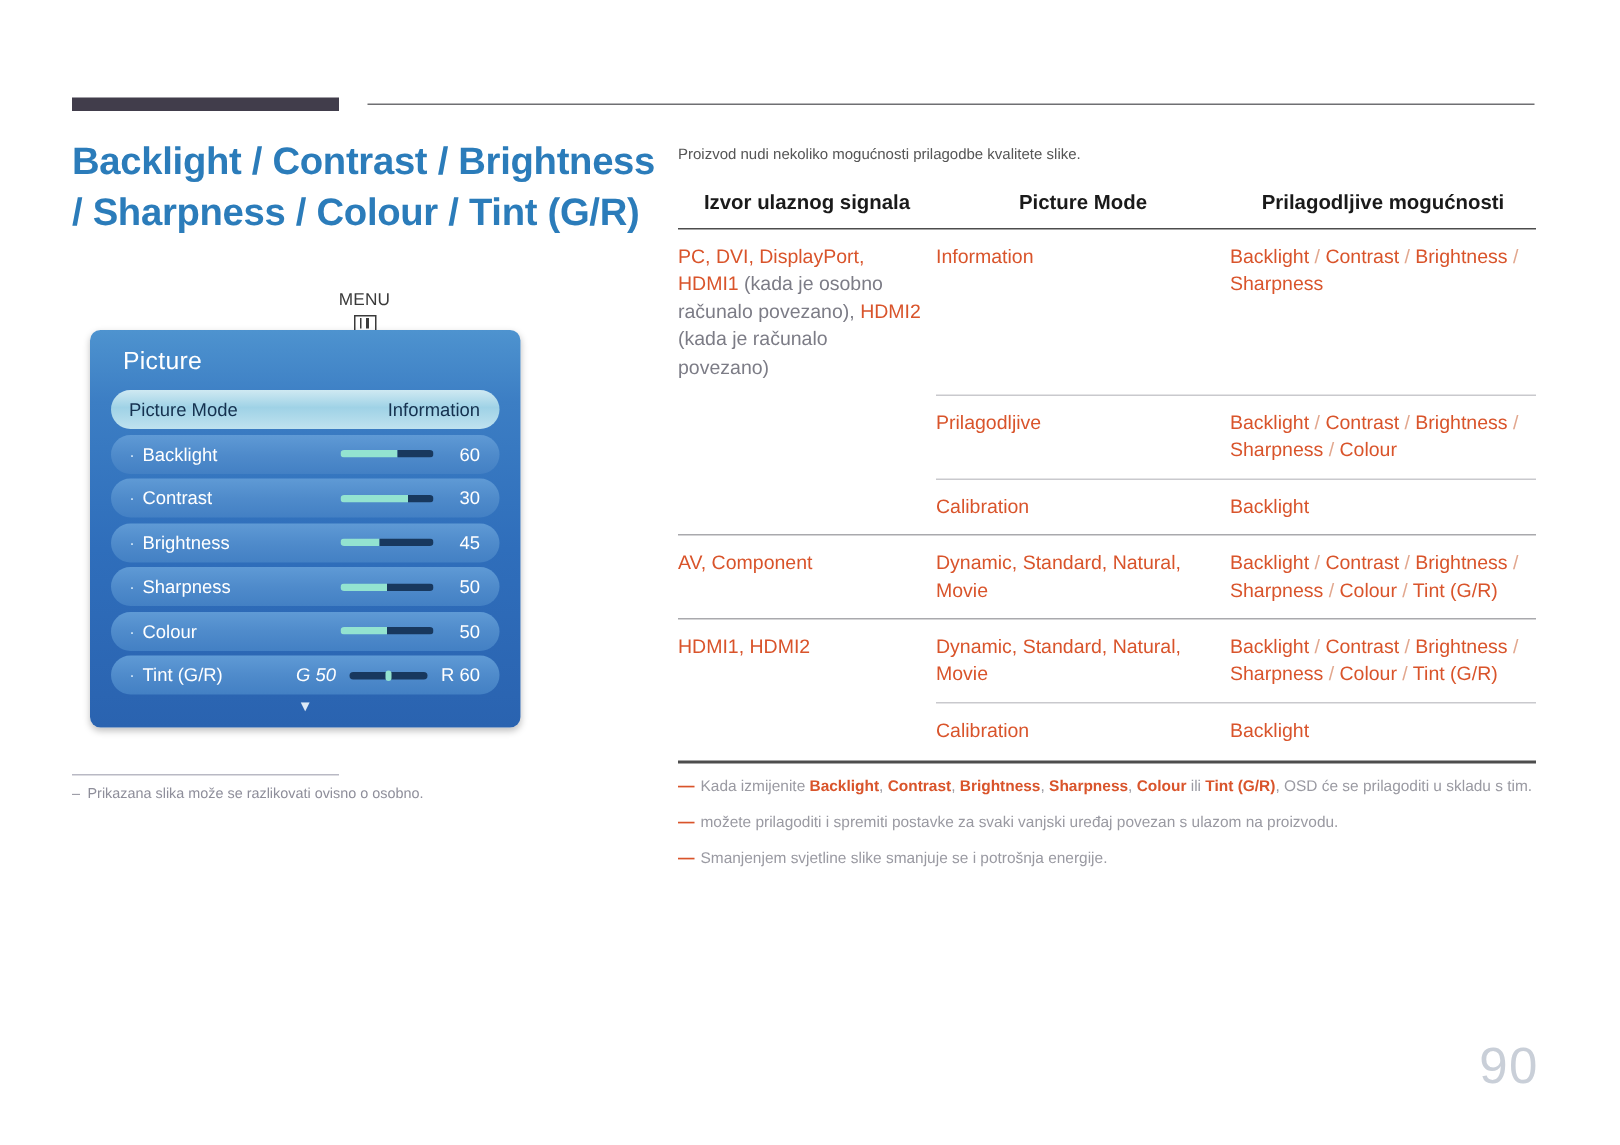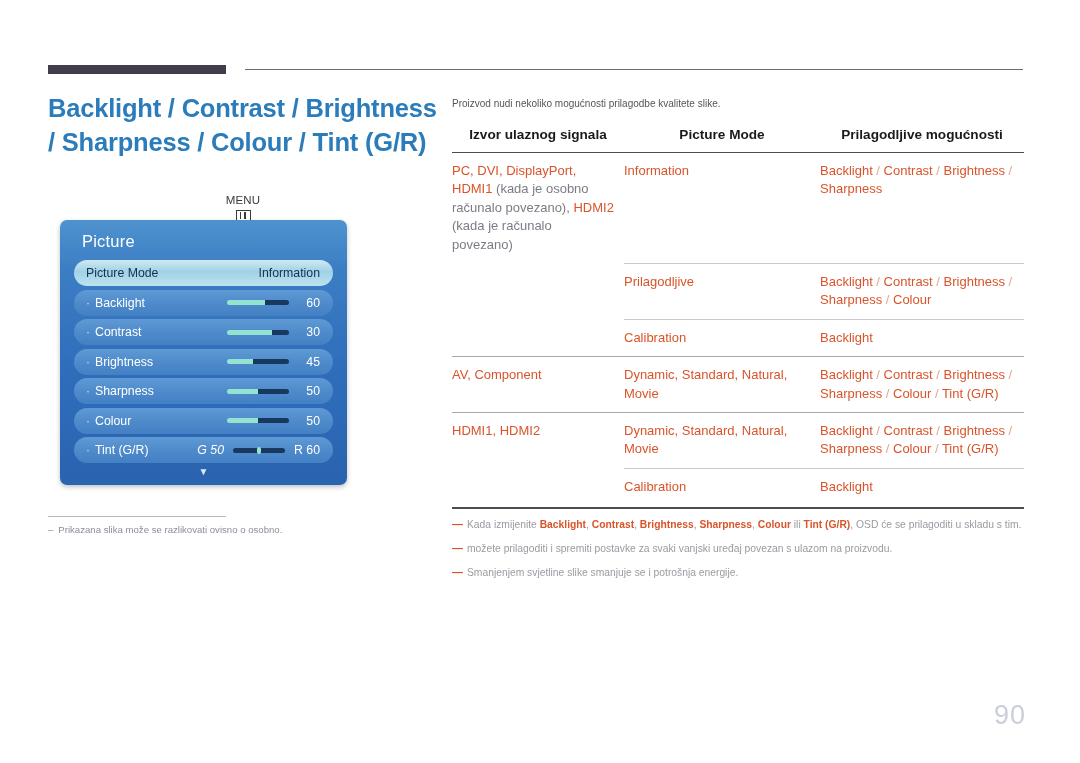--- a/index.html
+++ b/index.html
@@ -264,21 +264,21 @@
     font-size: 11px;
     line-height: 1;
     flex: 0 0 auto;
   }
   .fn-accent { color: #d9542b; font-weight: bold; }
 
   
   #page-number {
     position: absolute;
     right: 54px; bottom: 32px;
-    font-size: 27px;
+    font-size: 34px;
     color: #c9cfd8;
     letter-spacing: 1px;
   }
 </style>
 </head>
 <body>
 
 <div id="top-bar-thick"></div>
 <div id="top-bar-thin"></div>
 

